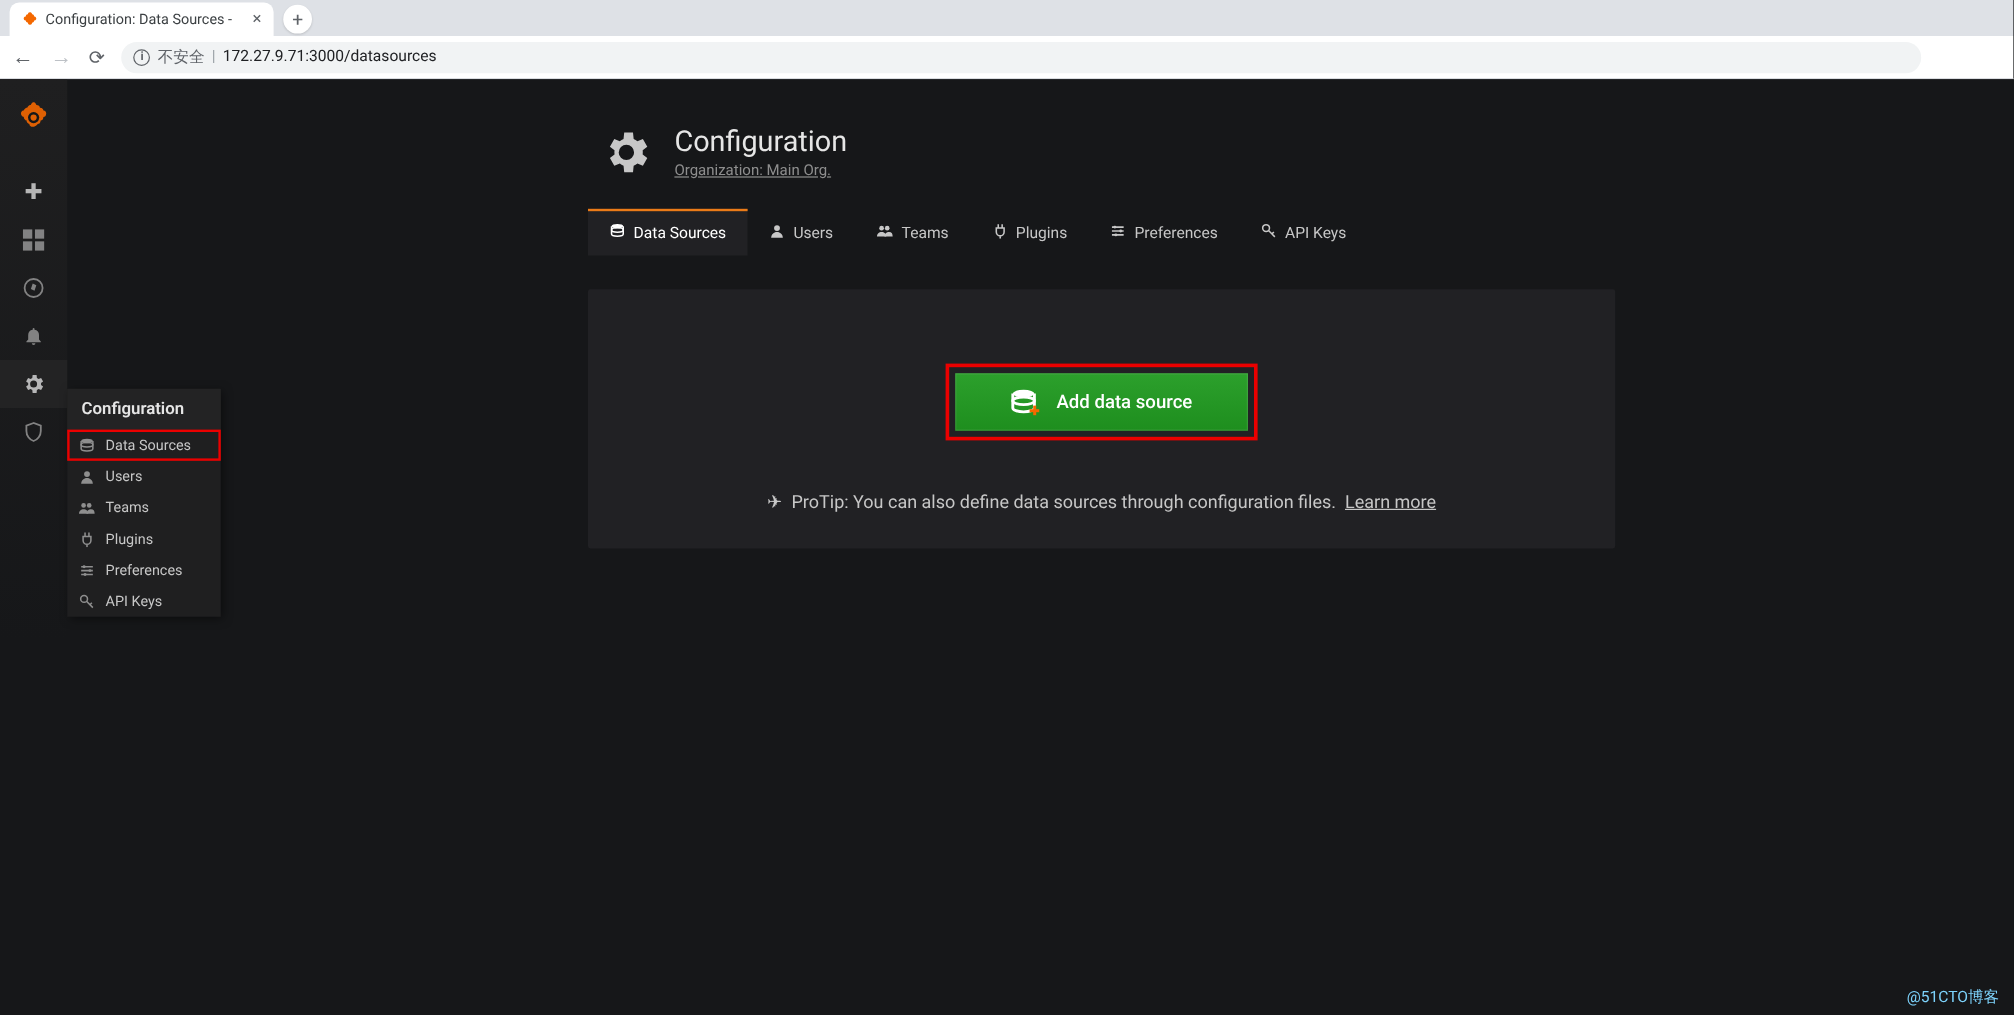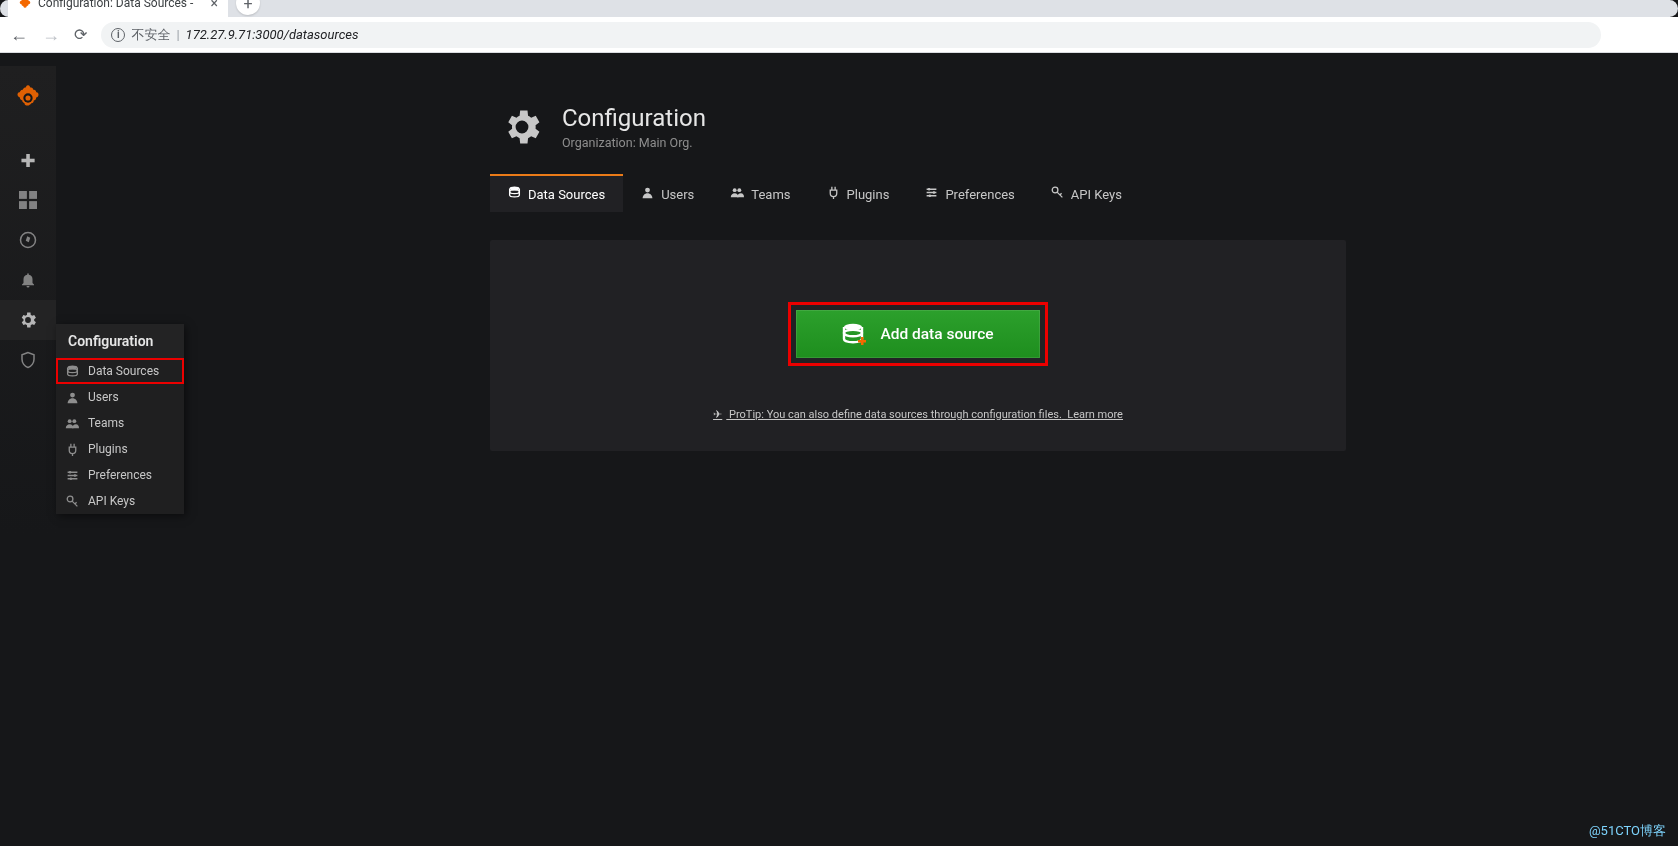--- a/index.html
+++ b/index.html
@@ -1,19 +1,19 @@
 <!DOCTYPE html>
 <html><head>
 <meta charset="utf-8">
 <style>
 * { margin: 0; padding: 0; box-sizing: border-box; font-family: -apple-system, BlinkMacSystemFont, "Segoe UI", Roboto, Helvetica, Arial, sans-serif; }
 body { width: 1678px; height: 846px; background: #161719; overflow: hidden; position: relative; }
 
 
-.browser-tab-strip { height: 17px; background: #dee1e6; display: flex; align-items: flex-end; padding-left: 8px; border-radius: 11px; }
+.browser-tab-strip { height: 30px; background: #dee1e6; display: flex; align-items: flex-end; padding-left: 8px; }
 .browser-tab { background: #fff; border-radius: 8px 8px 0 0; height: 28px; width: 220px; display: flex; align-items: center; padding: 0 10px; font-size: 12px; color: #3c4043; gap: 6px; }
 .tab-favicon { width: 14px; height: 14px; display:flex; align-items:center; justify-content:center;}
 .tab-close { margin-left: auto; color: #5f6368; font-size: 14px; cursor: pointer; }
 .new-tab-btn { width: 24px; height: 24px; border-radius: 50%; background: #fff; margin-left: 8px; margin-bottom: 2px; display: flex; align-items: center; justify-content: center; font-size: 16px; color: #5f6368; cursor: pointer; box-shadow: 0 1px 2px rgba(0,0,0,.15);}
 .browser-toolbar { height: 36px; background: #fff; display: flex; align-items: center; padding: 0 10px; gap: 14px; border-bottom: 1px solid #dadce0; }
 .nav-arrow { color: #5f6368; font-size: 18px; cursor: pointer; }
 .nav-arrow.disabled { color: #bdc1c6; cursor: default;}
 .reload-btn { color: #5f6368; font-size: 16px; cursor: pointer; }
 .url-bar { flex: 1; height: 26px; background: #f1f3f4; border-radius: 14px; display: flex; align-items: center; padding: 0 10px; font-size: 13px; color: #5f6368; gap: 6px; max-width: 1500px;}
 .url-info-icon { width:14px; height:14px; border:1px solid #5f6368; border-radius:50%; display:flex; align-items:center; justify-content:center; font-size:10px; font-weight:bold;}
@@ -31,36 +31,36 @@
 .popup-header { padding: 9px 12px; font-size: 14px; font-weight: 600; color: #e6e6e6; background: #232324;}
 .popup-item { display: flex; align-items: center; gap: 8px; padding: 6px 8px; font-size: 12px; color: #c7c7c7; cursor: pointer;}
 .popup-item.highlighted { border: 2px solid #eb0000; padding: 4px 6px;}
 .popup-item .micon { width: 16px; display: flex; justify-content: center; font-size: 12px; color: #8e8e8e;}
 
 .main { flex: 1; padding-left: 0; }
 .page-header { padding: 38px 0 0 444px; }
 .page-title-row { display: flex; align-items: center; gap: 18px;}
 .gear-large { width: 44px; height: 44px; }
 .page-title { font-size: 24px; color: #e6e6e6; font-weight: 400;}
-.page-subtitle { font-size: 12.5px; color: #8e8e8e; margin-top: 3px;}
+.page-subtitle { font-size: 12.5px; color: #8e8e8e; margin-top: 3px; text-decoration: underline;}
 
 .tabs-row { display: flex; gap: 0; margin-top: 24px; margin-left: 434px; border-bottom: 0;}
 .tab { display: flex; align-items: center; gap: 7px; padding: 10px 18px; font-size: 13px; color: #c7c7c7; cursor: pointer; border-top: 2px solid transparent;}
 .tab.active { background: #212124; border-top: 2px solid #eb7b18; color: #fff;}
 .tab .ticon { font-size: 13px; color: #c7c7c7;}
 .tab.active .ticon { color: #fff;}
 
 .content-panel { margin: 28px 0 0 434px; width: 856px; background: #212124; padding: 30px; border-radius: 2px;}
 .empty-msg { text-align: center; font-style: italic; font-size: 13px; color: #c7c7c7; padding-top: 4px;}
 .add-btn-wrap { display: flex; justify-content: center; margin-top: 32px;}
 .add-btn-highlight { border: 3px solid #eb0000; padding: 5px; }
 .add-btn { display: flex; align-items: center; justify-content: center; gap: 14px; background: linear-gradient(180deg, #2ca02c 0%, #1e8e1e 100%); height: 48px; width: 244px; cursor: pointer; box-shadow: inset 0 0 0 1px rgba(255,255,255,.1);}
 .add-btn .db-icon { position: relative; width: 24px; height: 22px;}
 .add-btn-label { font-size: 15.5px; font-weight: 500; color: #fff;}
-.protip { text-align: center; font-size: 11px; color: #c7c7c7; margin-top: 42px; text-decoration: underline;}
+.protip { text-align: center; font-size: 15px; color: #c7c7c7; margin-top: 42px;}
 .protip a { color: #c7c7c7; text-decoration: underline;}
 .protip .rocket { margin-right: 4px;}
 
 .watermark { position: absolute; right: 12px; bottom: 6px; font-size: 13px; color: #7dd3fc;}
 </style>
 </head>
 <body>
 
 <div class="browser-tab-strip">
   <div class="browser-tab">
@@ -75,21 +75,21 @@
   <div class="new-tab-btn">+</div>
 </div>
 <div class="browser-toolbar">
   <span class="nav-arrow">←</span>
   <span class="nav-arrow disabled">→</span>
   <span class="reload-btn">⟳</span>
   <div class="url-bar">
     <span class="url-info-icon">i</span>
     <span>不安全</span>
     <span class="url-sep">|</span>
-    <span style="color:#202124;font-style:italic;">172.27.9.71:3000/datasources</span>
+    <span style="color:#202124;">172.27.9.71:3000/datasources</span>
   </div>
 </div>
 
 <div class="app">
 
   <div class="sidebar">
     <div class="sidebar-item logo">
       <svg width="28" height="28" viewBox="0 0 24 24">
           <path fill="#f46800" d="M12 1c-1.5 0-2 2-2 2-2 0-2.5 2-2.5 2-2 0-2.5 2-2.5 2-2 0-2 2-2 2 0 2 2 2.5 2 2.5 0 2 2 2.5 2 2.5 0 2 2 2.5 2 2.5 0 2 2 2 3 2s3-2 3-2c2 0 2-2.5 2-2.5 2 0 2-2.5 2-2.5 2 0 2-2.5 2-2.5 0-2-2-2-2-2 0-2-2.5-2-2.5-2 0-2-2.5-2-2.5-2 0 0-.5-2-2-2z"></path>
           <circle cx="12" cy="12" r="4" fill="#161719"></circle>

